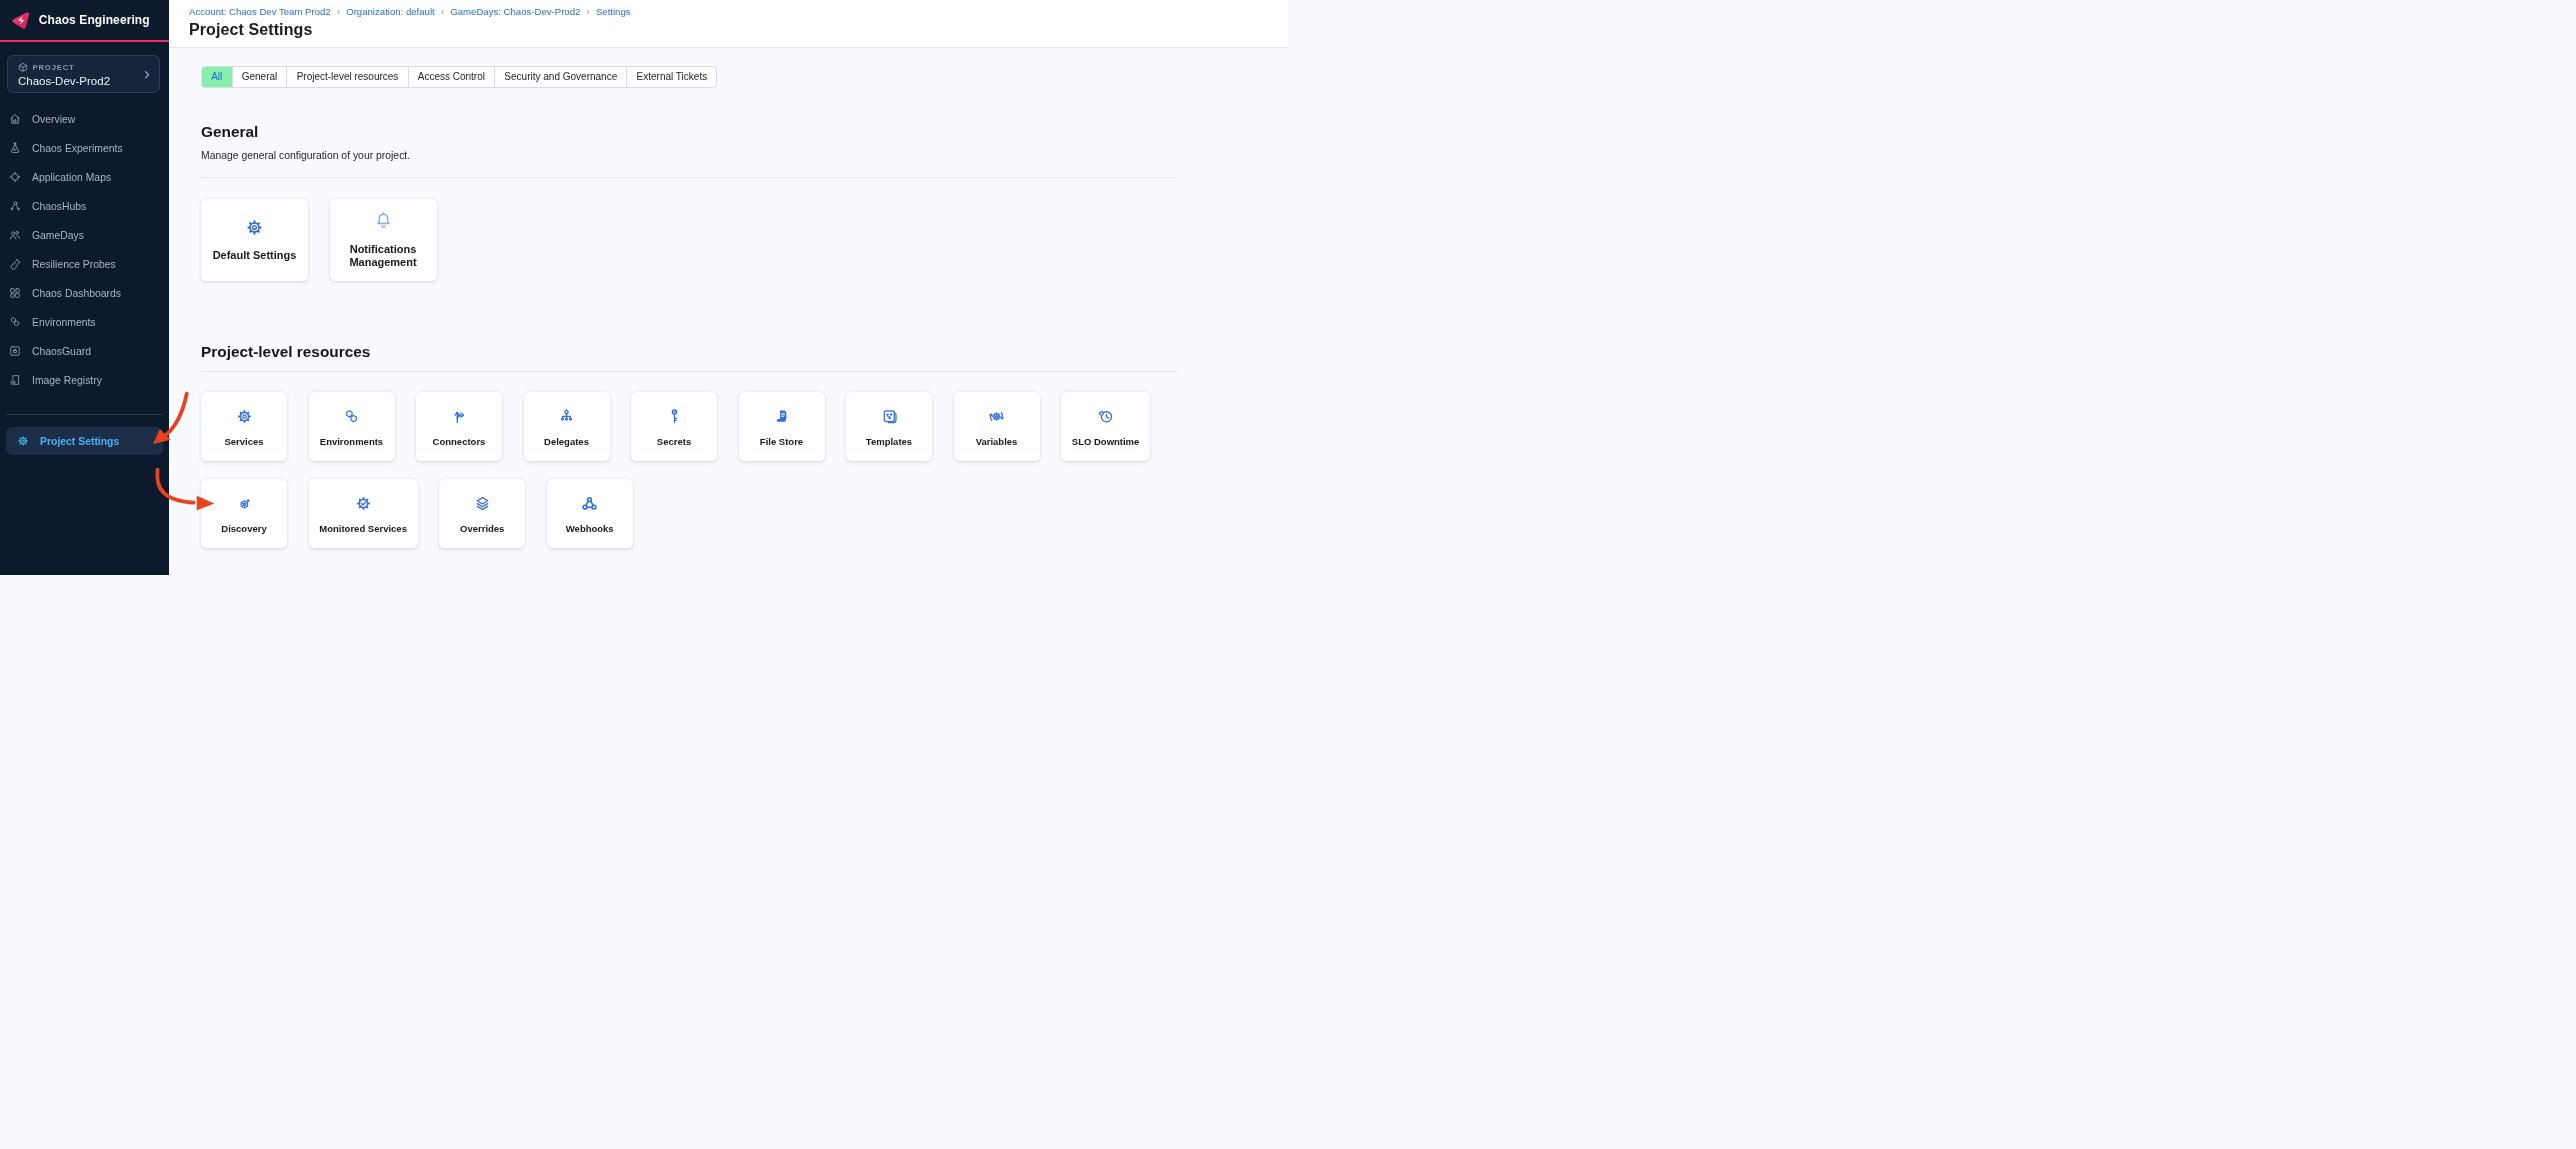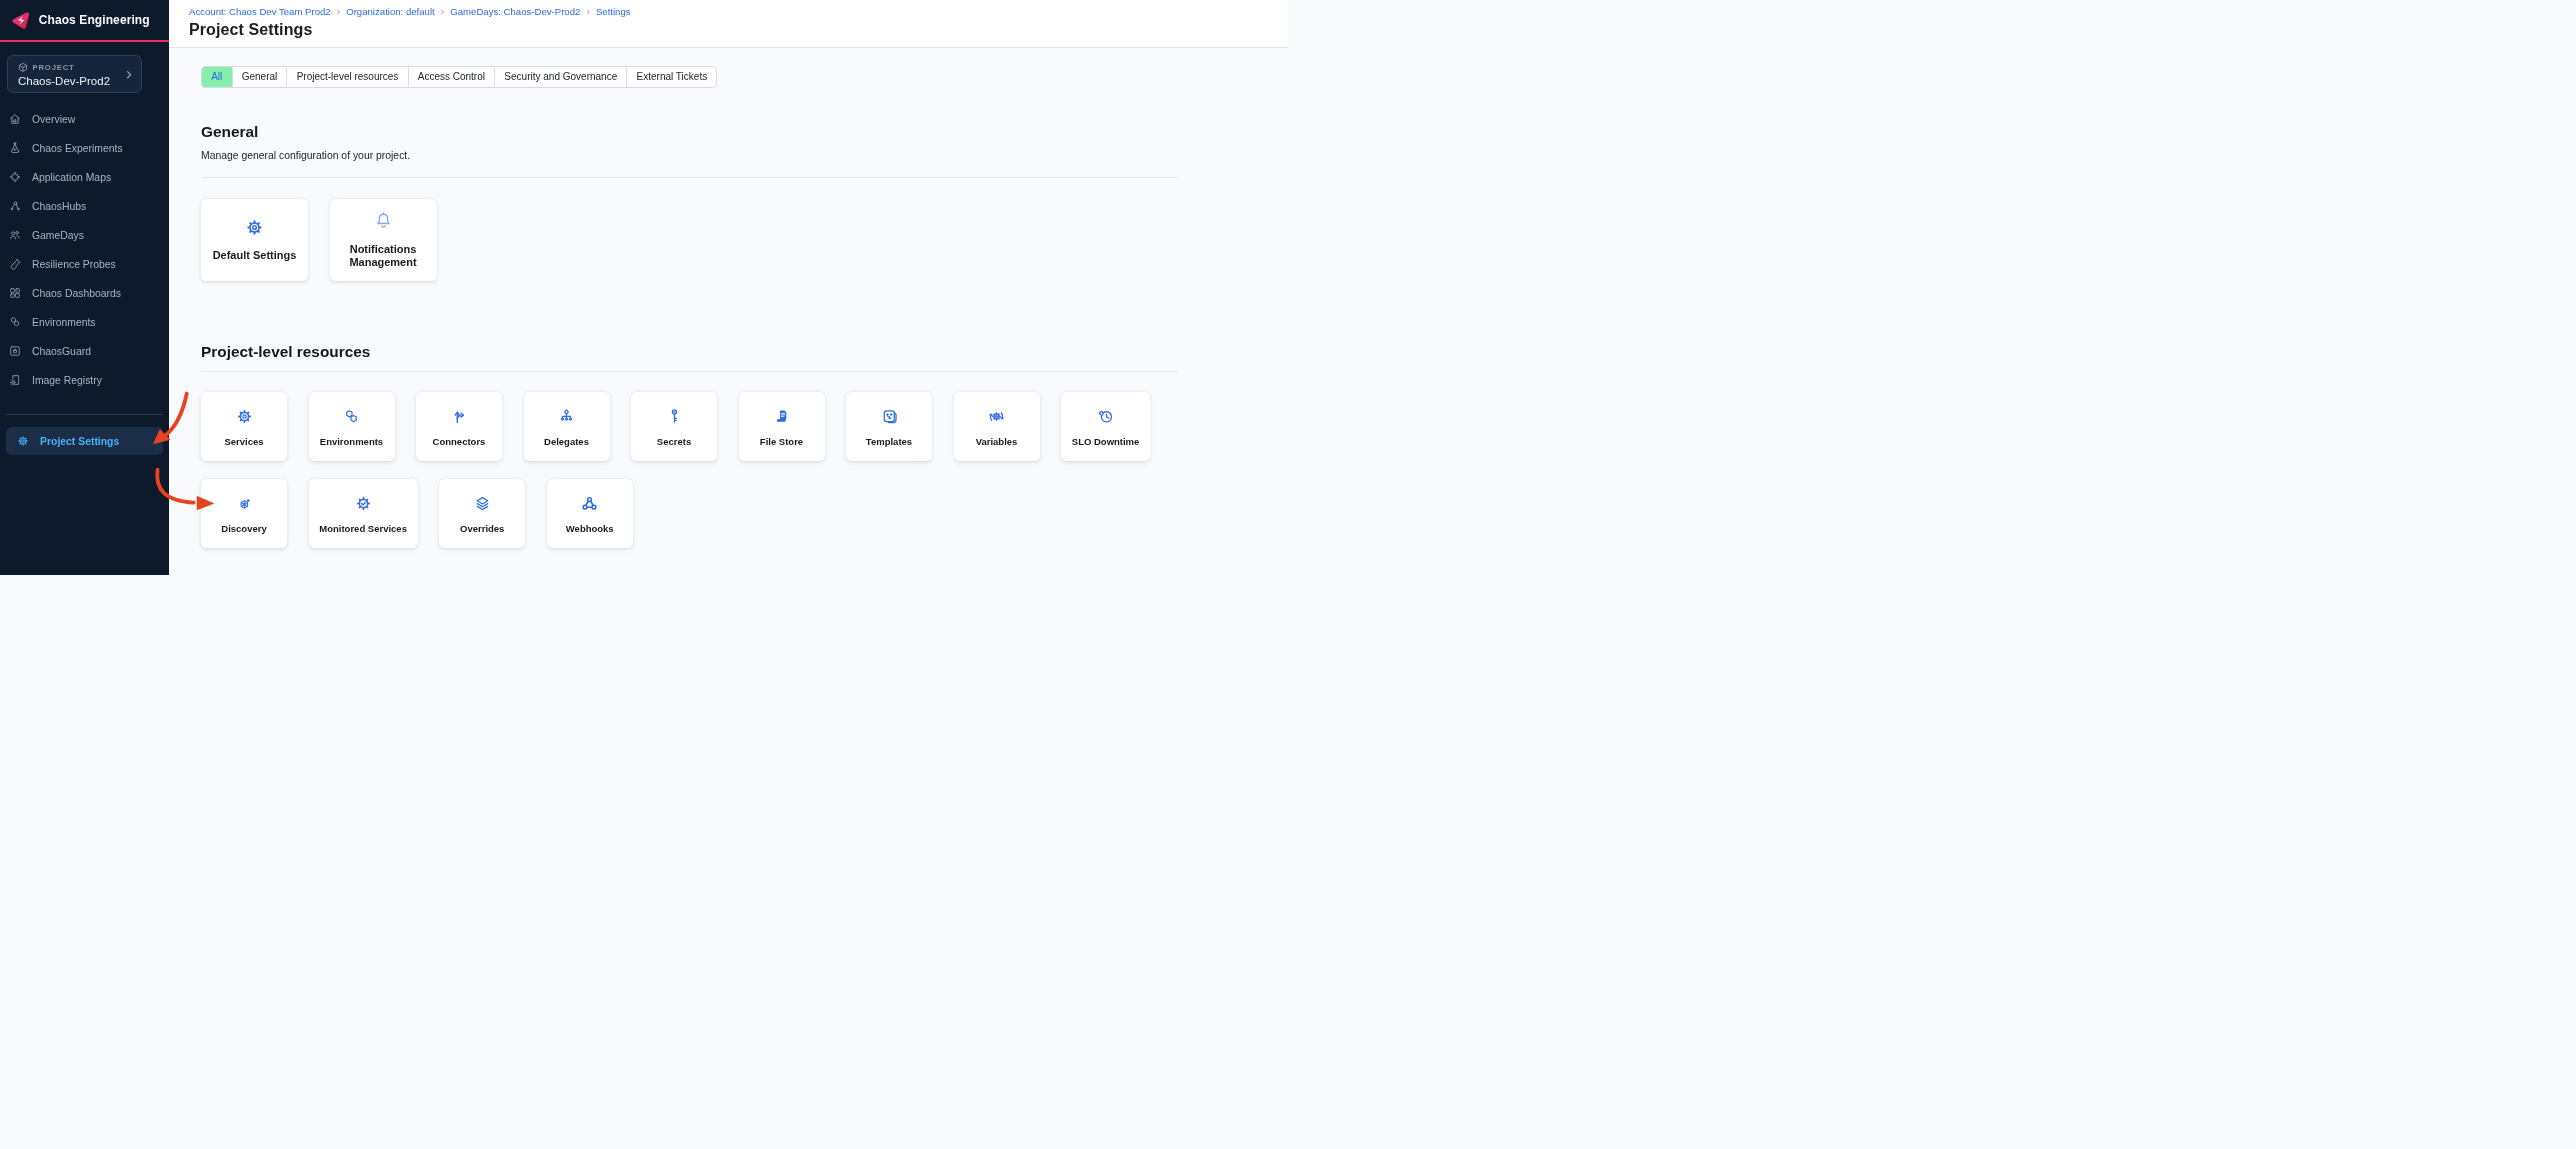--- a/index.html
+++ b/index.html
@@ -7,21 +7,21 @@
   body { font-family:"Liberation Sans","DejaVu Sans",sans-serif; background:#f9fafd; }
   .app { display:flex; width:1288px; height:575px; position:relative; }
 
   
   .sidebar { width:169px; height:575px; background:#0c1a2c; flex:0 0 169px; position:relative; color:#aab4c7; }
   .logo-row { display:flex; align-items:center; height:40px; padding:0 10.8px 0 10px; gap:7.7px; }
   .logo-row svg.logo { width:21px; height:21px; flex:0 0 21px; }
   .product-title { color:#ffffff; font-size:12px; font-weight:700; letter-spacing:0.1px; flex:1; white-space:nowrap; }
   .grid-icon { width:13px; height:13px; color:#929db1; cursor:pointer; }
   .pink-rule { height:2.3px; background:#ee2f5f; width:100%; }
-  .project-card { margin:13px 7px 0 7px; width:135px; height:38px; background:#15263c; border:0.8px solid #2d3d56; border-radius:6.1px; display:block; text-align:left; position:relative; padding:6.1px 20px 6.1px 10px; cursor:pointer; }
+  .project-card { margin:13px 7px 0 7px; width:153px; height:38px; background:#15263c; border:0.8px solid #2d3d56; border-radius:6.1px; display:block; text-align:left; position:relative; padding:6.1px 20px 6.1px 10px; cursor:pointer; }
   .proj-top { display:flex; align-items:center; gap:4.6px; color:#8d97ab; }
   .proj-label { font-size:7.7px; font-weight:700; letter-spacing:0.8px; }
   .proj-name { color:#eef1f6; font-size:11.5px; margin-top:2.3px; white-space:nowrap; }
   .proj-chevron { position:absolute; right:7px; top:13px; width:11.5px; height:11.5px; color:#9aa4b8; }
   .nav { margin-top:11.5px; }
   .nav-item { height:29px; display:flex; align-items:center; gap:10px; padding-left:8px; font-size:10.4px; color:#aab4c7; cursor:pointer; }
   .nav-item .ni { width:14px; height:14px; color:#8d99af; flex:0 0 14px; }
   .side-divider { height:0.8px; background:#2a3850; margin:0 6.1px; position:absolute; left:0; right:0; top:414px; }
   .settings-item { position:absolute; top:427px; left:6.1px; right:6.1px; height:28px; background:#1c2d47; border-radius:6.1px; display:flex; align-items:center; gap:10px; padding-left:10px; font-size:10.4px; font-weight:600; color:#46b4f2; cursor:pointer; }
   .settings-item .ni { width:14px; height:14px; color:#40b0f0; flex:0 0 14px; }

